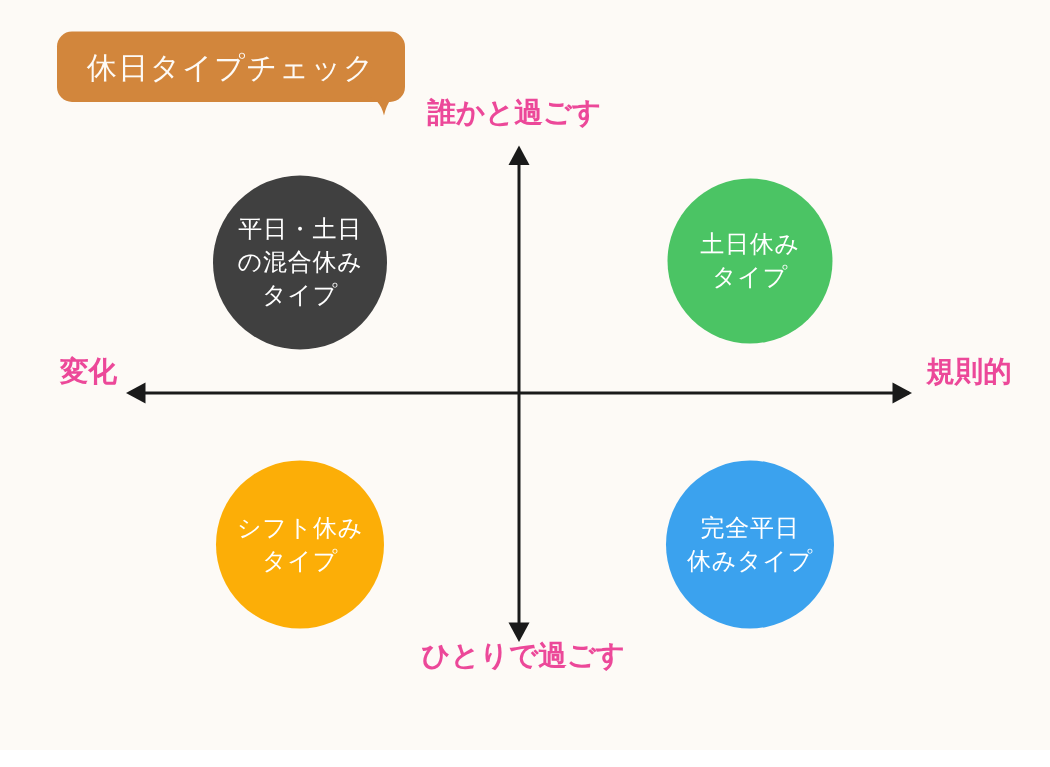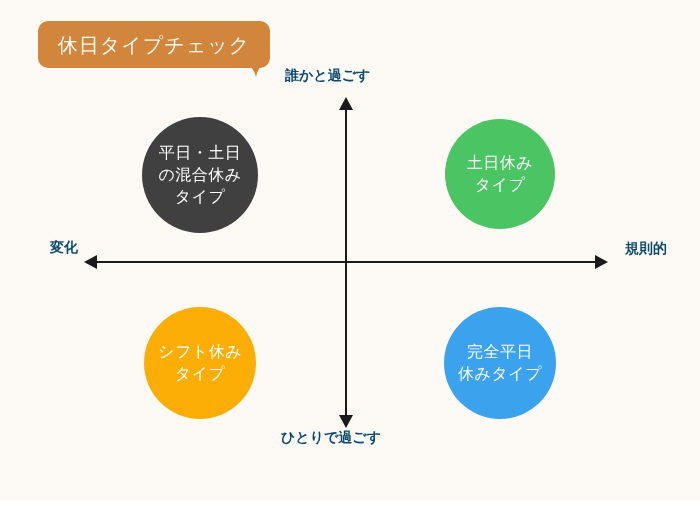--- a/index.html
+++ b/index.html
@@ -108,40 +108,39 @@
     left: 595px;
     top: 255px;
     border-top: 7px solid transparent;
     border-bottom: 7px solid transparent;
     border-left: 13px solid #1a1a1a;
   }
 
   
   .axis-label {
     position: absolute;
-    color: #0c4a6e;
-    font-size: 14px;
+    color: #ec4899;
+    font-size: 19px;
     line-height: 26px;
     white-space: nowrap;
     font-weight: 600;
   }
   #label-top {
     left: 285px;
     top: 62px;
   }
   #label-bottom {
     left: 281px;
     top: 424px;
   }
   #label-left {
     left: 16px;
     top: 235px;
     text-align: right;
     width: 62px;
-    font-family: Liberation Mono, monospace;
   }
   #label-right {
     left: 608px;
     top: 235px;
     text-align: center;
     width: 76px;
   }
   .axis-label .ln {
     display: block;
   }

